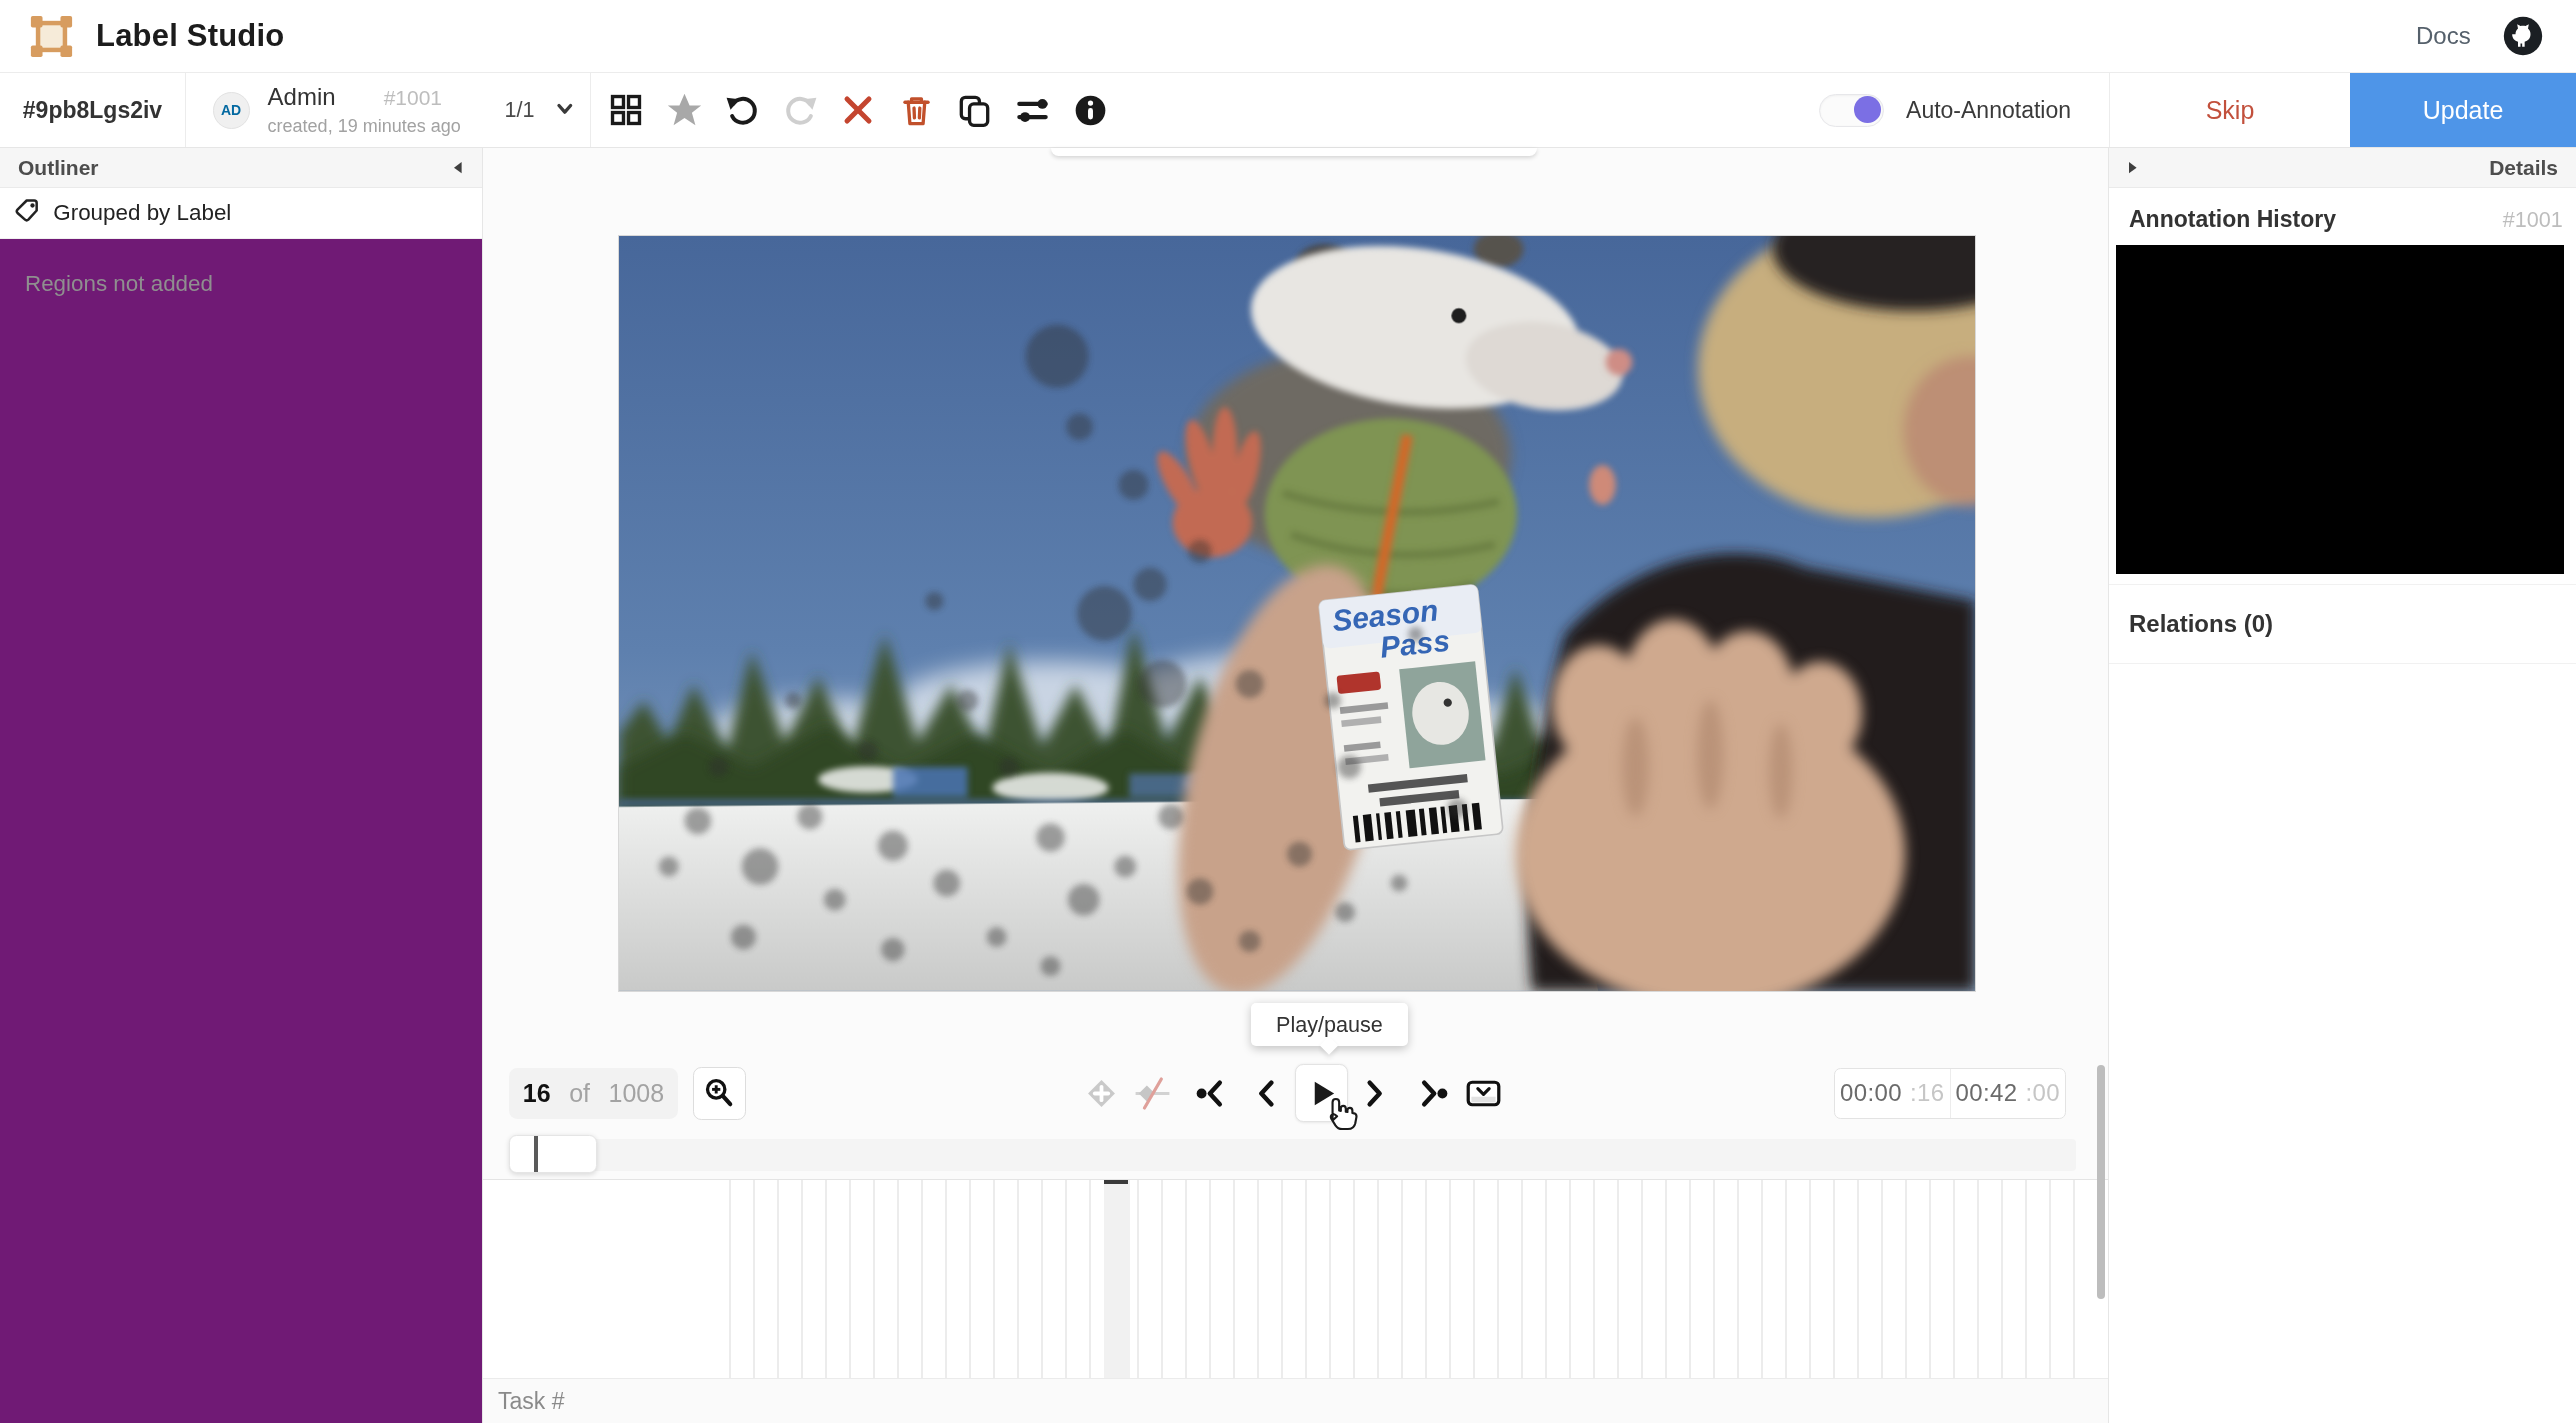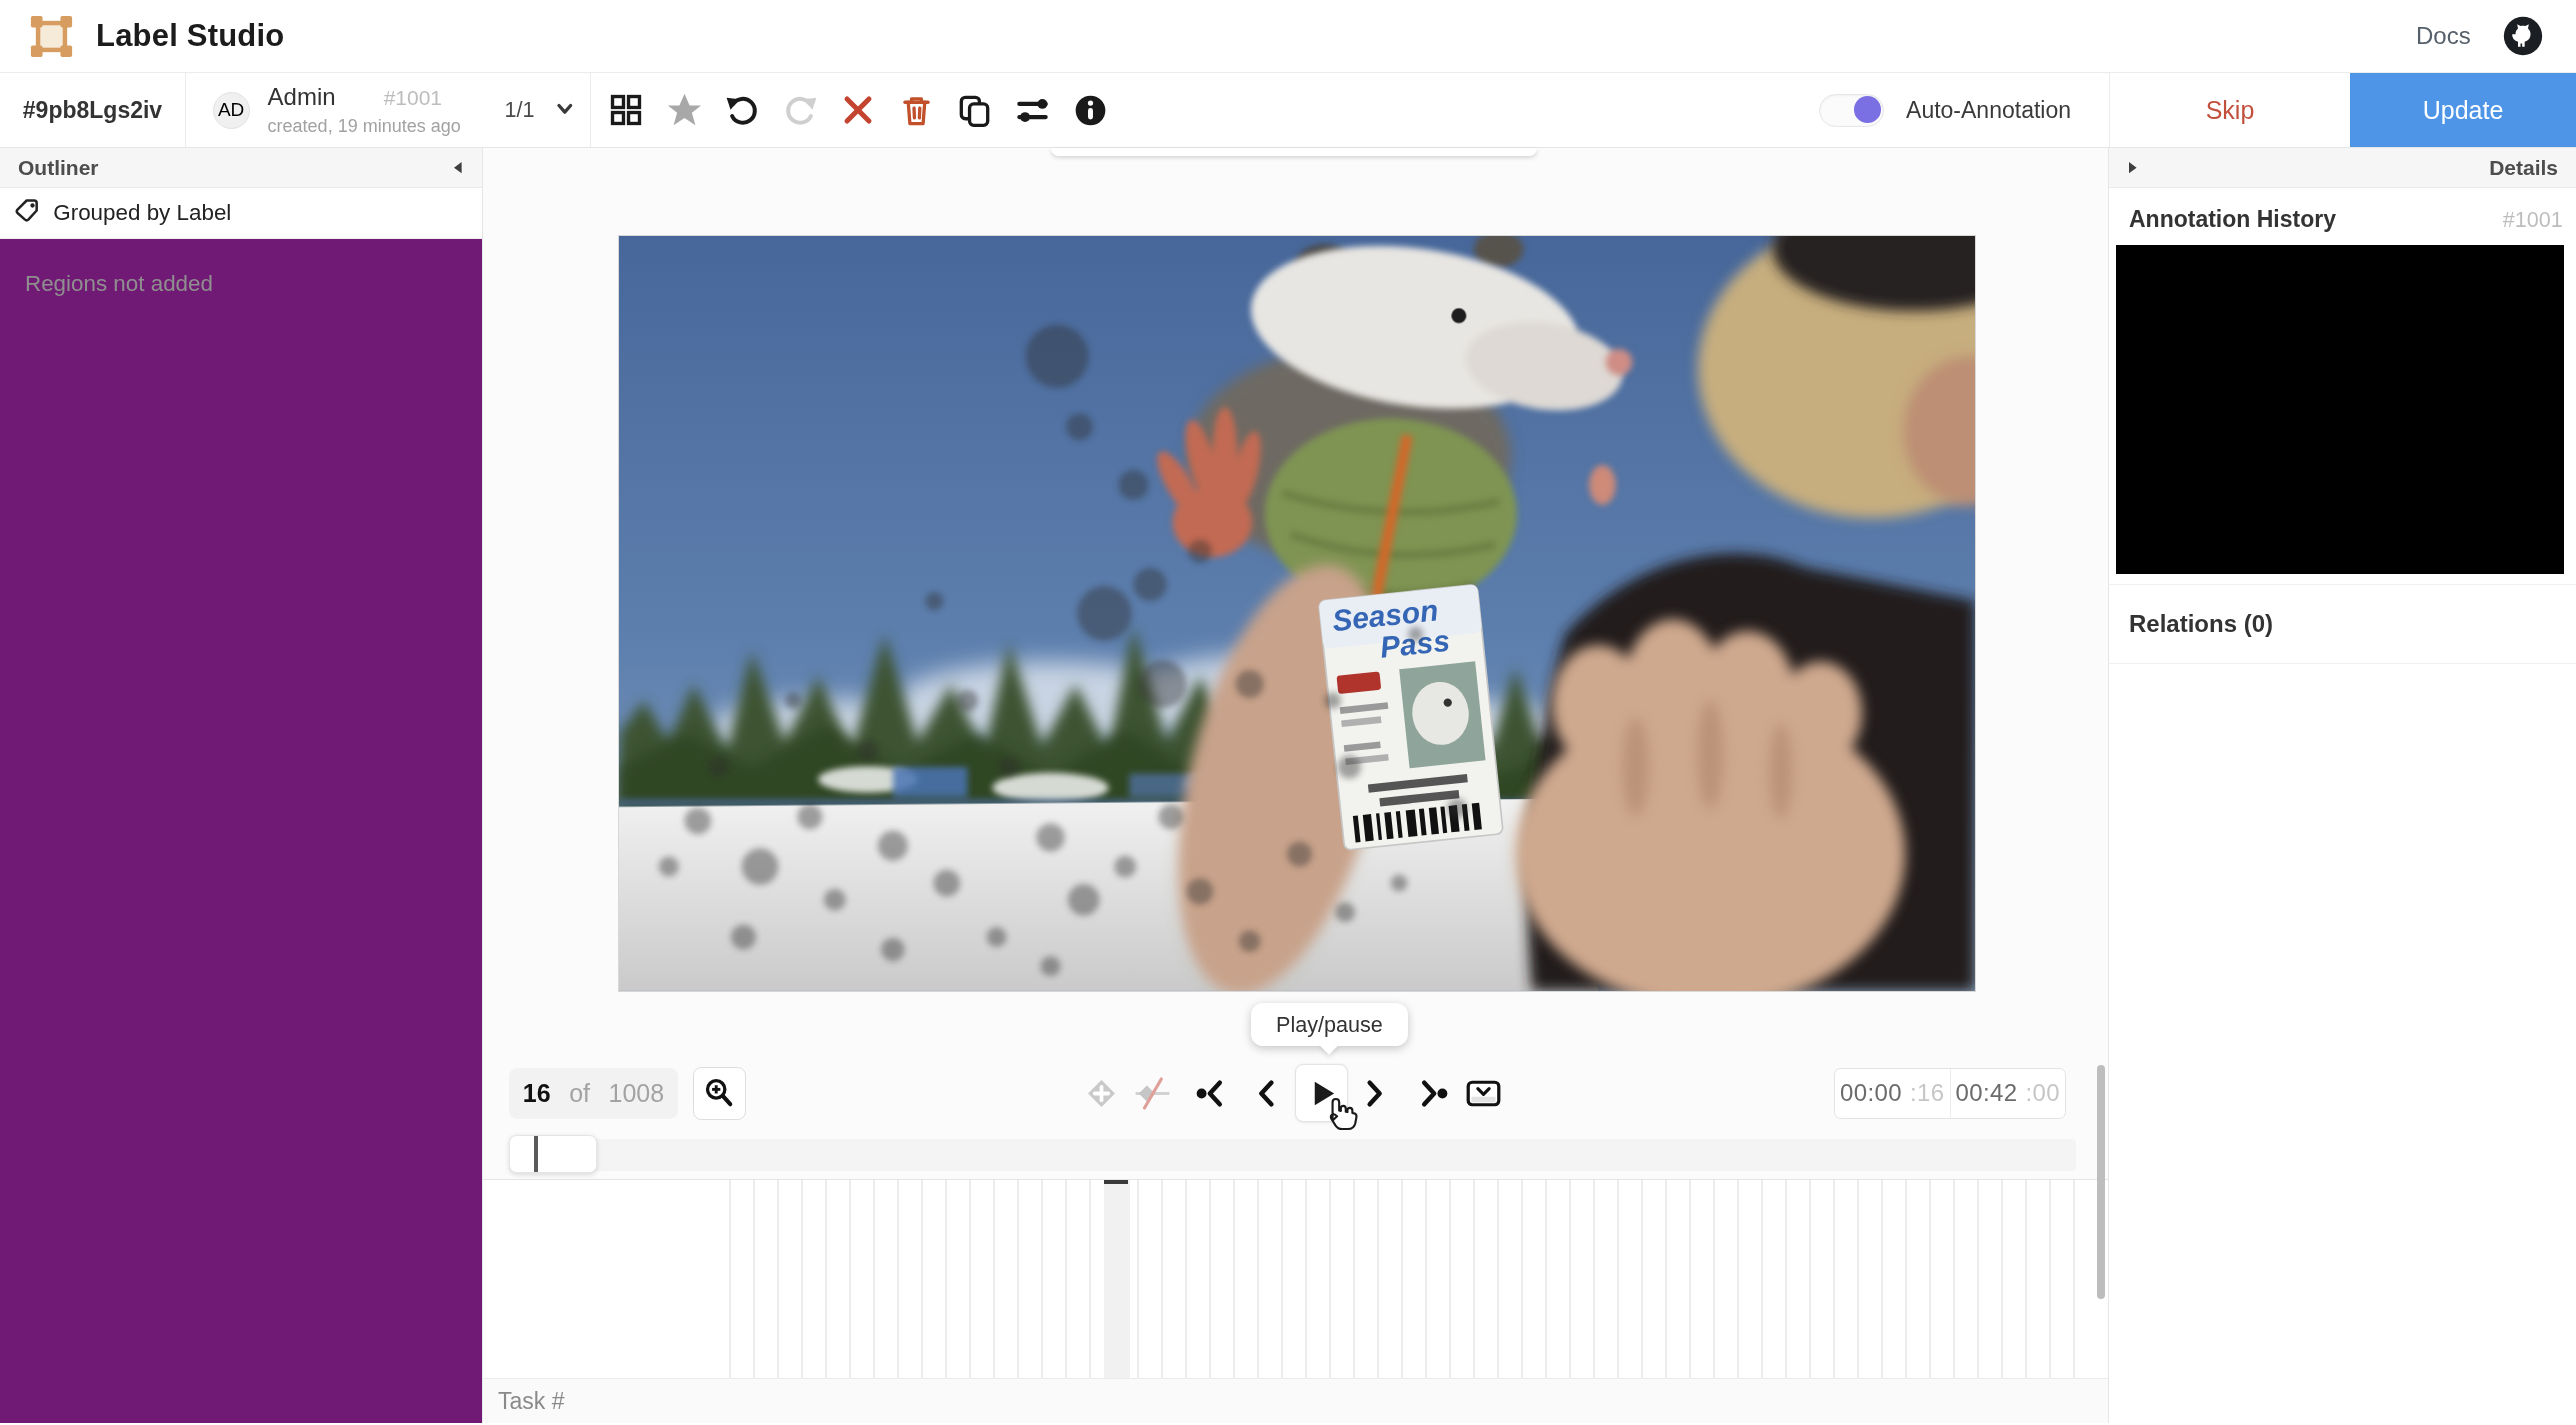--- a/index.html
+++ b/index.html
@@ -12,21 +12,21 @@
   .logo{width:43px;height:43px;display:flex;}
   .app-title{font-size:31px;font-weight:700;color:#1c1c1c;letter-spacing:0.2px;}
   .header-right{display:flex;align-items:center;gap:32px;padding-right:3.3px;}
   .docs-link{font-size:24px;color:#55606b;text-decoration:none;cursor:pointer;}
   .github{width:40px;height:40px;display:flex;}
 
   
   .menu-bar{height:75px;border-bottom:1.7px solid #E6E6E6;display:flex;align-items:stretch;background:#fff;}
   .cell-task{width:186px;border-right:1.7px solid #ECECEC;display:flex;align-items:center;justify-content:center;font-size:23px;font-weight:600;color:#333;}
   .cell-annot{width:405px;border-right:1.7px solid #ECECEC;display:flex;align-items:center;position:relative;padding-left:26.6px;}
-  .avatar{width:37px;height:37px;border-radius:50%;background:#F0F0F0;border:0.8px solid #E2E2E2;color:#000000;font-size:19px;font-weight:400;display:flex;align-items:center;justify-content:center;flex:0 0 auto;}
+  .avatar{width:37px;height:37px;border-radius:50%;background:#F0F0F0;border:0.8px solid #E2E2E2;color:#0369a1;font-size:14px;font-weight:700;display:flex;align-items:center;justify-content:center;flex:0 0 auto;}
   .annot-meta{margin-left:18px;line-height:1;}
   .annot-row1{display:flex;align-items:baseline;}
   .annot-name{font-size:24px;font-weight:500;color:#333;}
   .annot-id{font-size:21px;color:#bdbdbd;margin-left:48px;}
   .annot-created{font-size:18px;color:#a2a2a2;margin-top:7.5px;}
   .pager{position:absolute;right:14px;display:flex;align-items:center;gap:20px;cursor:pointer;}
   .pager-num{font-size:21.6px;color:#4a4a4a;}
   .toolbar{display:flex;align-items:center;gap:18px;padding-left:15px;}
   .tool{width:40px;height:40px;display:flex;align-items:center;justify-content:center;background:none;border:none;padding:0;cursor:pointer;}
   .mb-right{margin-left:auto;display:flex;align-items:stretch;}
@@ -51,21 +51,21 @@
   .history-title{font-size:23px;font-weight:700;color:#333;}
   .history-id{font-size:21.6px;color:#bdbdbd;}
   .history-black{margin:0 11.6px 0 6.6px;height:329px;background:#000;}
   .relations-row{margin-top:10px;border-top:1.7px solid #F1F1F1;border-bottom:1.7px solid #F1F1F1;padding:25px 0 25px 20px;font-size:24px;font-weight:700;color:#333;}
 
   
   .stage{height:913px;position:relative;}
   .peek-bar{position:absolute;top:0;left:568px;width:486px;height:8.3px;background:#fff;border-radius:0 0 7.5px 7.5px;box-shadow:0 1.7px 4.1px rgba(0,0,0,.16);}
   .video-frame{position:absolute;left:136px;top:88px;width:1356px;height:755px;background:#5e80ae;outline:0.8px solid #d8d8d8;cursor:pointer;}
   .video-frame svg{display:block;width:100%;height:100%;}
-  .tooltip{position:absolute;left:768px;top:855px;height:43px;padding:0 25px;background:#fff;border-radius:12px;box-shadow:0 2.5px 10px rgba(0,0,0,.22);display:flex;align-items:center;font-size:21.6px;color:#333;z-index:5;}
+  .tooltip{position:absolute;left:768px;top:855px;height:43px;padding:0 25px;background:#fff;border-radius:5px;box-shadow:0 2.5px 10px rgba(0,0,0,.22);display:flex;align-items:center;font-size:21.6px;color:#333;z-index:5;}
   .tooltip::after{content:"";position:absolute;left:50%;bottom:-5.8px;width:13.3px;height:13.3px;background:#fff;transform:translateX(-50%) rotate(45deg);box-shadow:2.5px 2.5px 5px rgba(0,0,0,.10);}
 
   
   .controls{height:70px;position:relative;}
   .frame-pill{position:absolute;left:26px;top:6.6px;width:169px;height:51px;background:#F2F2F2;border-radius:8.3px;display:flex;align-items:center;justify-content:center;gap:7.5px;font-size:25px;cursor:pointer;}
   .fc-cur{font-weight:700;color:#111;}
   .fc-sep,.fc-tot{color:#a3a3a3;margin-left:11px;}
   .sq-btn{position:absolute;top:5.8px;width:53px;height:53px;border:1.7px solid #DDD;border-radius:8.3px;background:#fff;display:flex;align-items:center;justify-content:center;padding:0;cursor:pointer;}
   .zoom-btn{left:210px;}
   .pb{position:absolute;top:5.8px;width:37px;height:53px;display:flex;align-items:center;justify-content:center;background:none;border:none;padding:0;cursor:pointer;}

